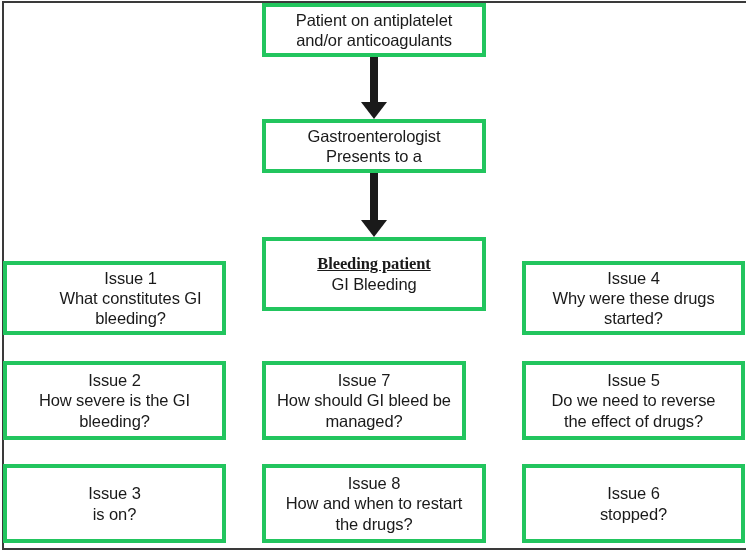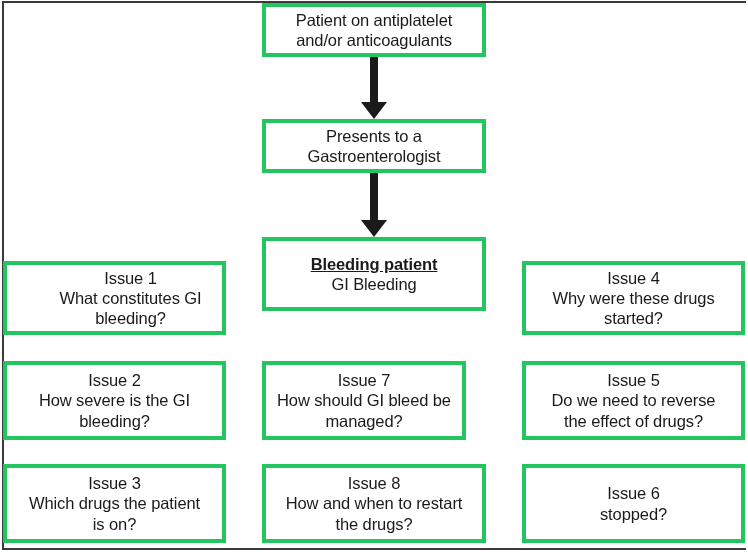--- a/index.html
+++ b/index.html
@@ -60,20 +60,21 @@
     padding: 2px 4px;
   }
   .node .ln {
     display: block;
     white-space: nowrap;
   }
   .node .ln.heading {
     font-weight: bold;
     text-decoration: underline;
     text-underline-offset: 1px;
+    font-family: Liberation Serif, serif;
   }
   
   .arrow {
     position: absolute;
     width: 26px;
   }
   .arrow .shaft {
     position: absolute;
     left: 9px;
     top: 0;
@@ -103,22 +104,22 @@
     <span class="ln">Patient on antiplatelet</span>
     <span class="ln">and/or anticoagulants</span>
   </div>
 
   <div class="arrow" style="left:361px; top:57px; height:62px;">
     <div class="shaft" style="height:45px;"></div>
     <div class="head" style="top:45px;"></div>
   </div>
 
   <div class="node" style="left:262px; top:119px; width:224px; height:54px;">
+    <span class="ln">Gastroenterologist</span>
     <span class="ln">Presents to a</span>
-    <span class="ln">Gastroenterologist</span>
   </div>
 
   <div class="arrow" style="left:361px; top:173px; height:64px;">
     <div class="shaft" style="height:47px;"></div>
     <div class="head" style="top:47px;"></div>
   </div>
 
   <div class="node" style="left:262px; top:237px; width:224px; height:74px;">
     <span class="ln heading">Bleeding patient</span>
     <span class="ln">GI Bleeding</span>
@@ -149,21 +150,20 @@
   </div>
 
   <div class="node" style="left:522px; top:361px; width:223px; height:79px;">
     <span class="ln">Issue 5</span>
     <span class="ln">Do we need to reverse</span>
     <span class="ln">the effect of drugs?</span>
   </div>
 
   <div class="node" style="left:3px; top:464px; width:223px; height:79px;">
     <span class="ln">Issue 3</span>
-    <span class="ln">Which drugs the patient</span>
     <span class="ln">is on?</span>
   </div>
 
   <div class="node" style="left:262px; top:464px; width:224px; height:79px;">
     <span class="ln">Issue 8</span>
     <span class="ln">How and when to restart</span>
     <span class="ln">the drugs?</span>
   </div>
 
   <div class="node" style="left:522px; top:464px; width:223px; height:79px;">

